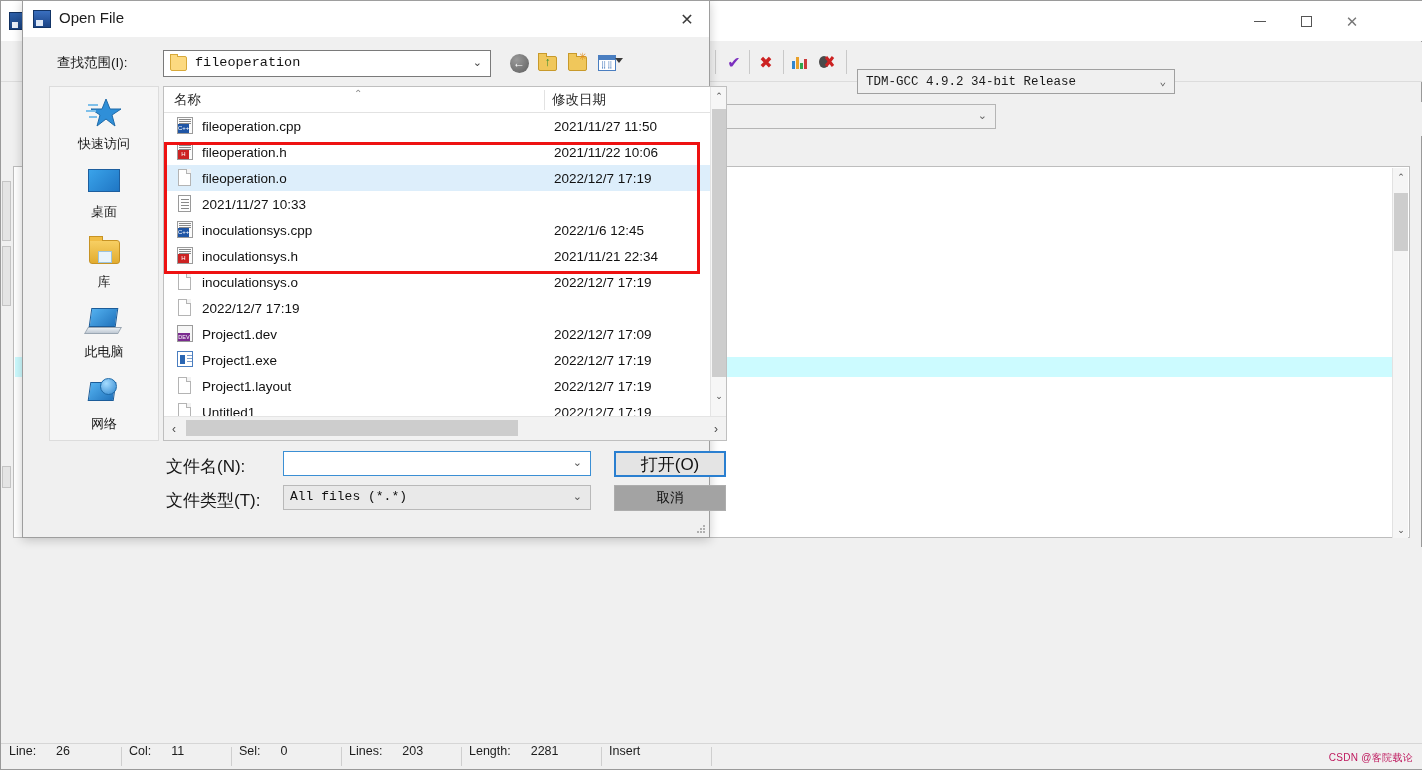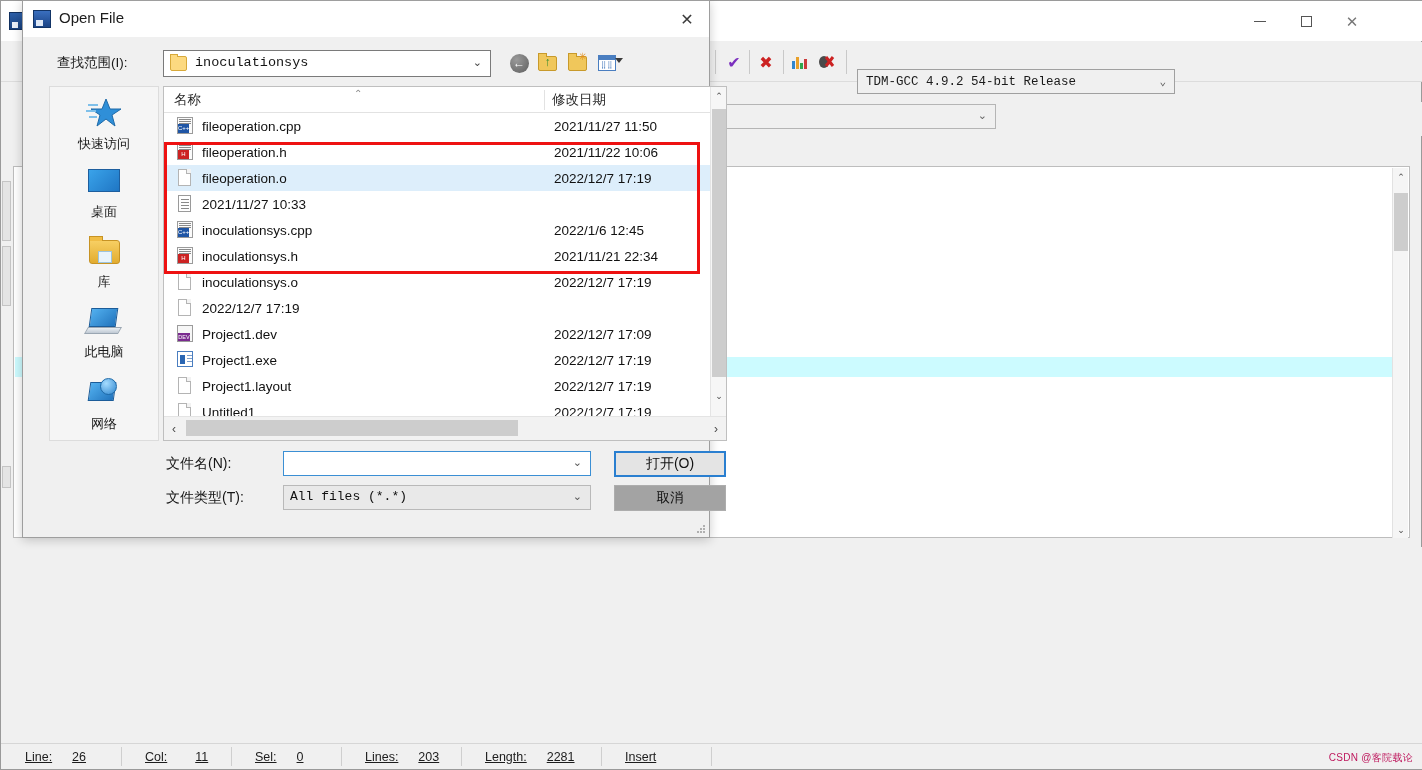--- a/index.html
+++ b/index.html
@@ -158,24 +158,23 @@
   .statusbar {
     position: absolute; left: 0; bottom: 0;
     width: 1422px; height: 26px;
     background: #f0f0f0;
     border-top: 1px solid #d6d6d6;
     box-sizing: border-box;
     font-size: 12.5px; color: #1c1c1c;
   }
   .sb-cell {
     position: absolute; top: 0; height: 25px;
-    display: flex; align-items: center;
-    padding-left: 24px;
-    box-sizing: border-box;
-    text-decoration: underline;
+    display: flex; align-items: flex-start;
+    padding-left: 8px;
+    box-sizing: border-box;
   }
   .sb-div {
     position: absolute; top: 3px; width: 1px; height: 19px;
     background: #cfcfcf;
   }
   .sb-label { color: #1c1c1c; }
   .sb-value { margin-left: 20px; color: #1c1c1c; }
   .watermark {
     position: absolute; right: 10px; bottom: 4px;
     font-size: 10px; color: #be185d;
@@ -598,21 +597,21 @@
     position: absolute; left: 141px; top: 141px;
     width: 536px; height: 132px;
     border: 3px solid #ee1111;
     box-sizing: border-box;
     pointer-events: none;
   }
 
   
   .form-label {
     position: absolute; left: 143px;
-    font-size: 14px; color: #151515;
+    font-size: 17px; color: #151515;
   }
   .fname-label { top: 454px; }
   .ftype-label { top: 488px; }
   .fname-input {
     position: absolute; left: 260px; top: 450px;
     width: 308px; height: 25px;
     background: #ffffff;
     border: 1px solid #3b8fd4;
     box-sizing: border-box;
   }
@@ -640,21 +639,21 @@
     font-family: "Liberation Mono", monospace;
     font-size: 13px; color: #111;
   }
   .open-btn {
     position: absolute; left: 591px; top: 450px;
     width: 112px; height: 26px;
     background: #e4e4e4;
     border: 2px solid #2a7fd0;
     box-sizing: border-box;
     display: flex; align-items: center; justify-content: center;
-    font-size: 14px; color: #111;
+    font-size: 17px; color: #111;
   }
   .cancel-btn {
     position: absolute; left: 591px; top: 484px;
     width: 112px; height: 26px;
     background: #a3a3a3;
     border: 1px solid #adadad;
     box-sizing: border-box;
     display: flex; align-items: center; justify-content: center;
     font-size: 13.5px; color: #111;
   }
@@ -707,21 +706,21 @@
       <div class="tb-icon" style="left:814px;">
         <svg width="18" height="16" viewBox="0 0 18 16">
           <ellipse cx="7" cy="8" rx="5" ry="6" fill="#4a4a4a"></ellipse>
           <path d="M9 3 L16 12 M16 3 L9 12" stroke="#cc2222" stroke-width="3"></path>
         </svg>
       </div>
       <div class="tb-sep" style="left:845px;"></div>
     </div>
 
     <div class="compiler-combo">
-      <span>TDM-GCC 4.9.2 54-bit Release</span>
+      <span>TDM-GCC 4.9.2 34-bit Release</span>
       <span class="arrow">⌄</span>
     </div>
 
     <div class="ide-toolbar2"></div>
     <div class="sec-combo">
       <span class="arrow">⌄</span>
     </div>
 
     <div class="ide-leftstrip">
       <div class="left-tab" style="top:45px;"></div>
@@ -744,21 +743,21 @@
 
       
     </div>
 
     <div class="statusbar">
       <div class="sb-cell" style="left:0;width:120px;">
         <span class="sb-label">Line:</span>
         <span class="sb-value">26</span>
       </div>
       <div class="sb-div" style="left:120px;"></div>
-      <div class="sb-cell" style="left:120px;width:110px;gap:8px;">
+      <div class="sb-cell" style="left:120px;width:110px;">
         <span class="sb-label">Col:</span>
         <span class="sb-value">11</span>
       </div>
       <div class="sb-div" style="left:230px;"></div>
       <div class="sb-cell" style="left:230px;width:110px;">
         <span class="sb-label">Sel:</span>
         <span class="sb-value">0</span>
       </div>
       <div class="sb-div" style="left:340px;"></div>
       <div class="sb-cell" style="left:340px;width:120px;">
@@ -783,21 +782,21 @@
 
     <div class="dlg-title">
       <div class="dlg-icon"></div>
       <div class="dlg-title-text">Open File</div>
       <div class="dlg-close">✕</div>
     </div>
 
     <div class="lookin-label">查找范围(I):</div>
     <div class="lookin-combo">
       <div class="lookin-folder"></div>
-      <div class="lookin-text">inoculationsys</div>
+      <div class="lookin-text">fileoperation</div>
       <div class="lookin-arrow">⌄</div>
     </div>
 
     <div class="nav-btn" style="left:484px;">
       <div class="ico-back">←</div>
     </div>
     <div class="nav-btn" style="left:512px;">
       <div class="ico-folder">
           <span class="up">↑</span>
         </div>

